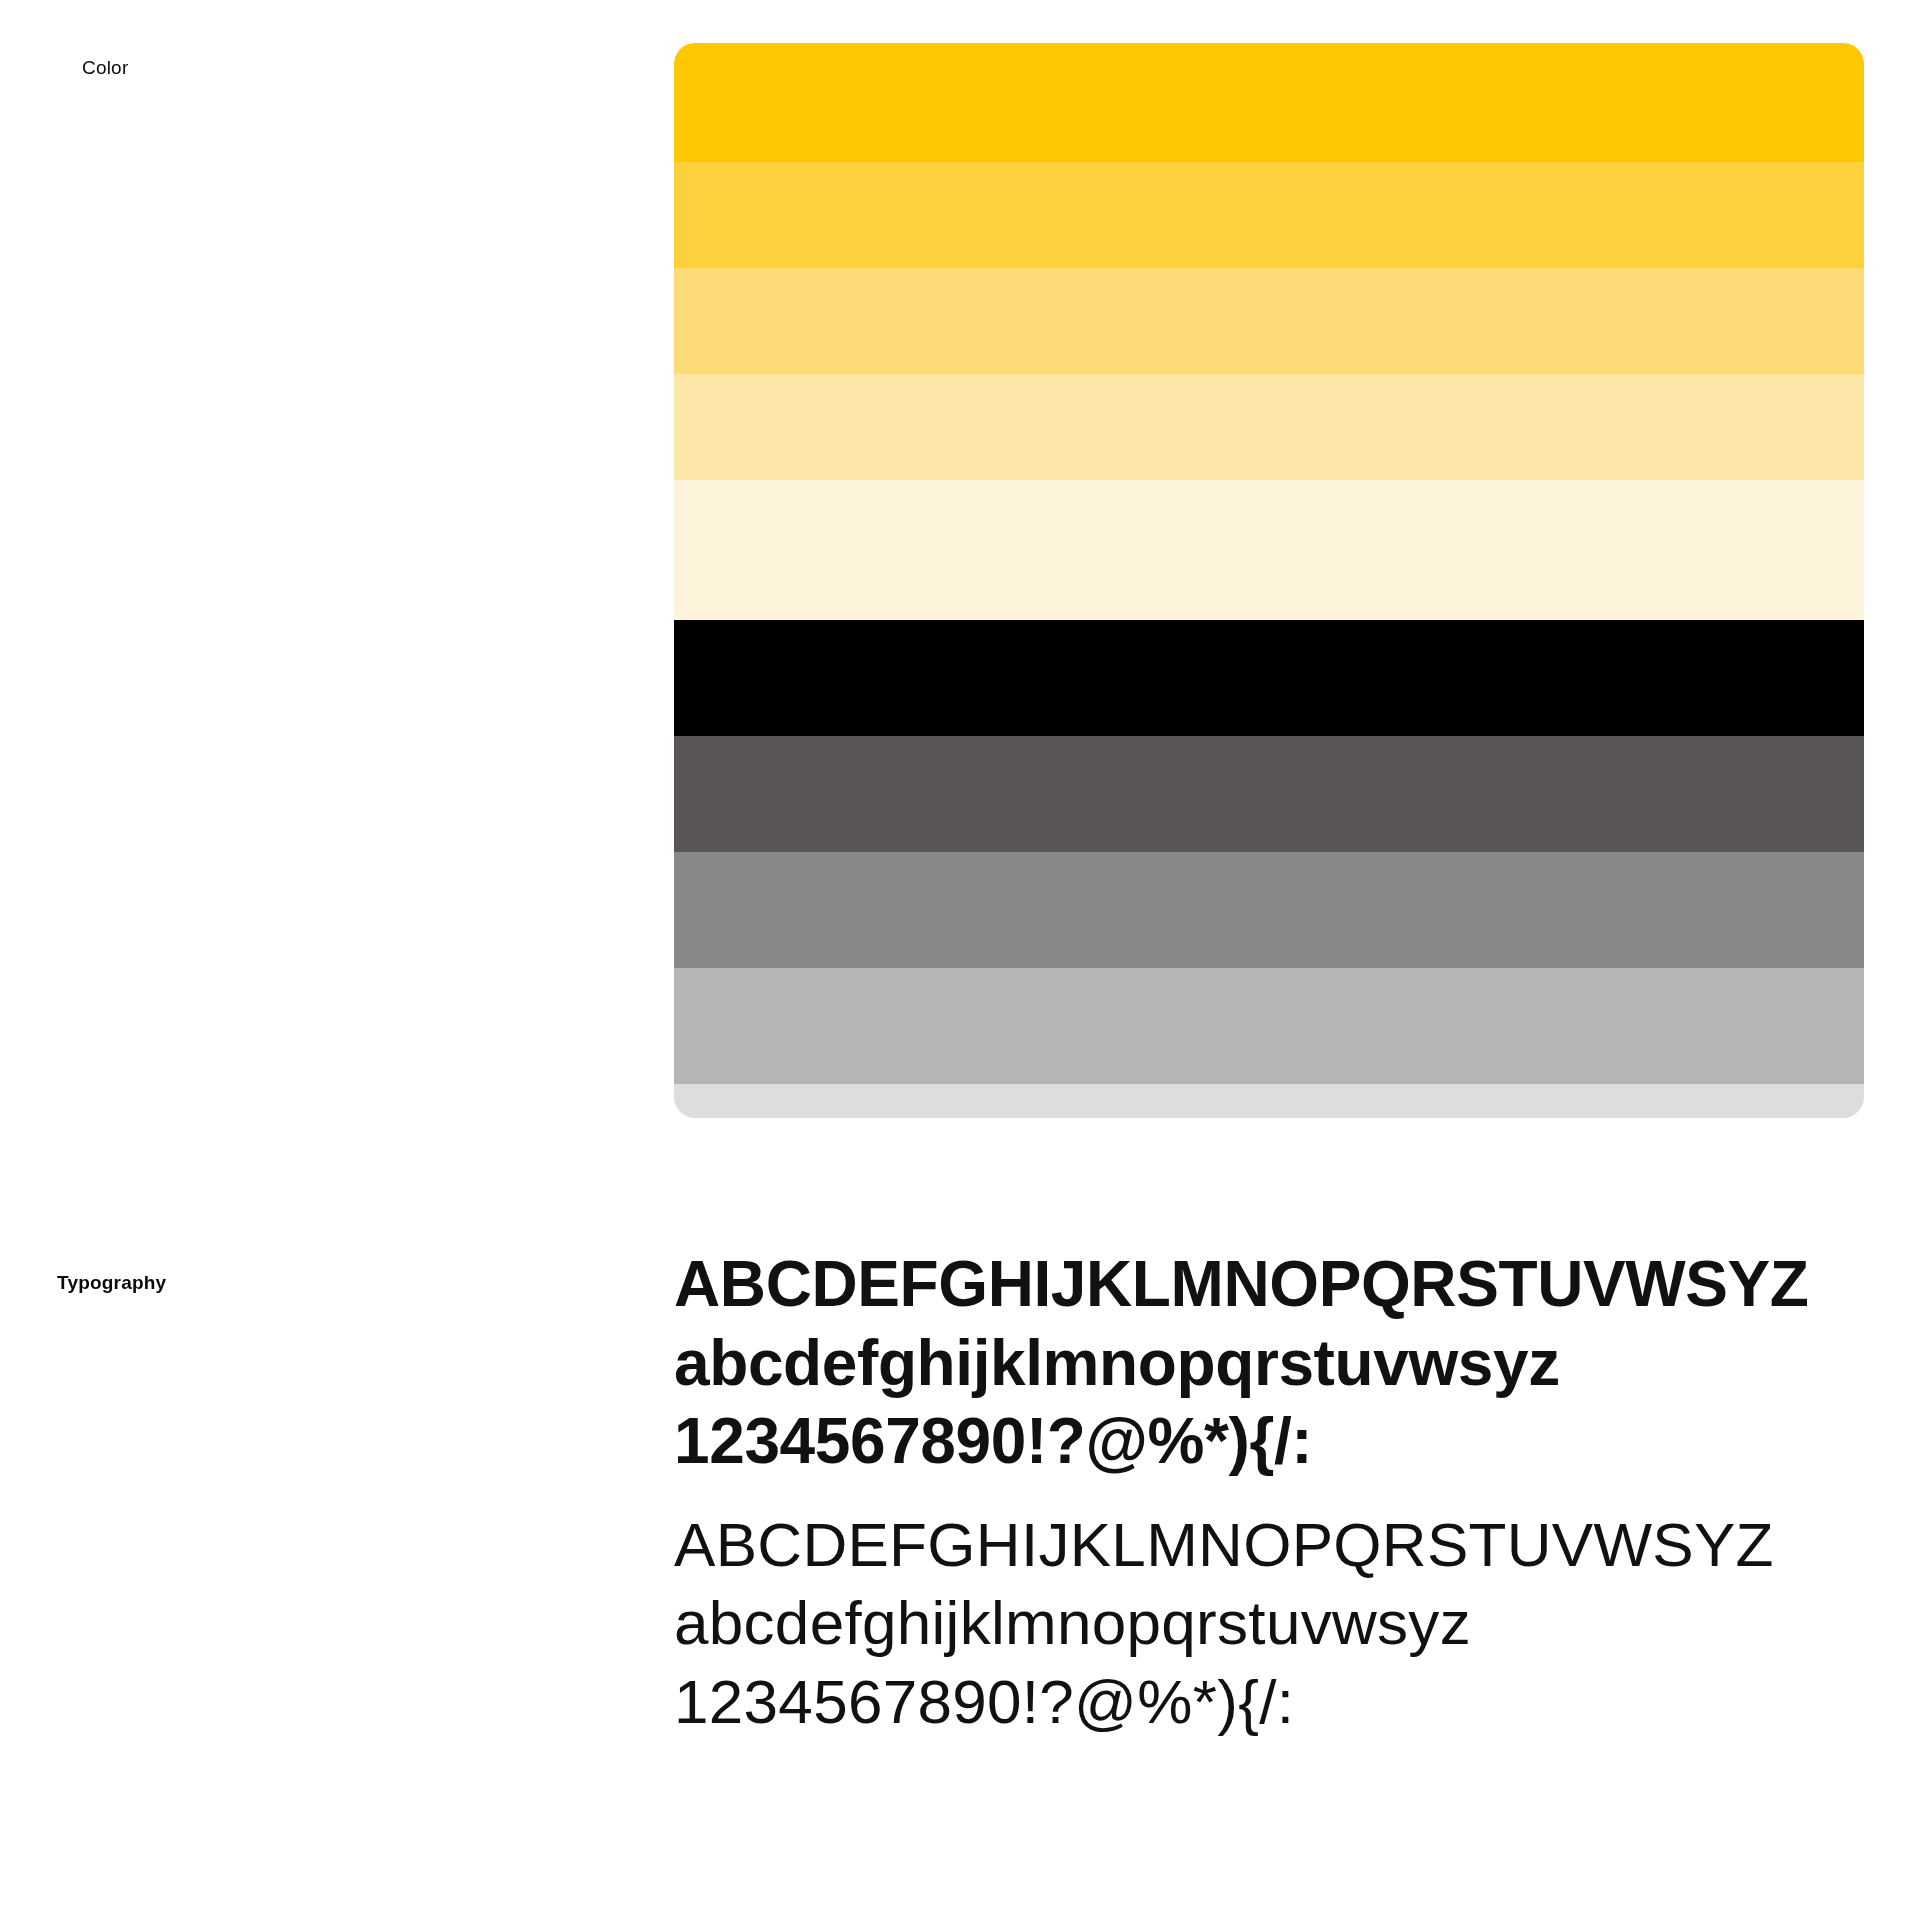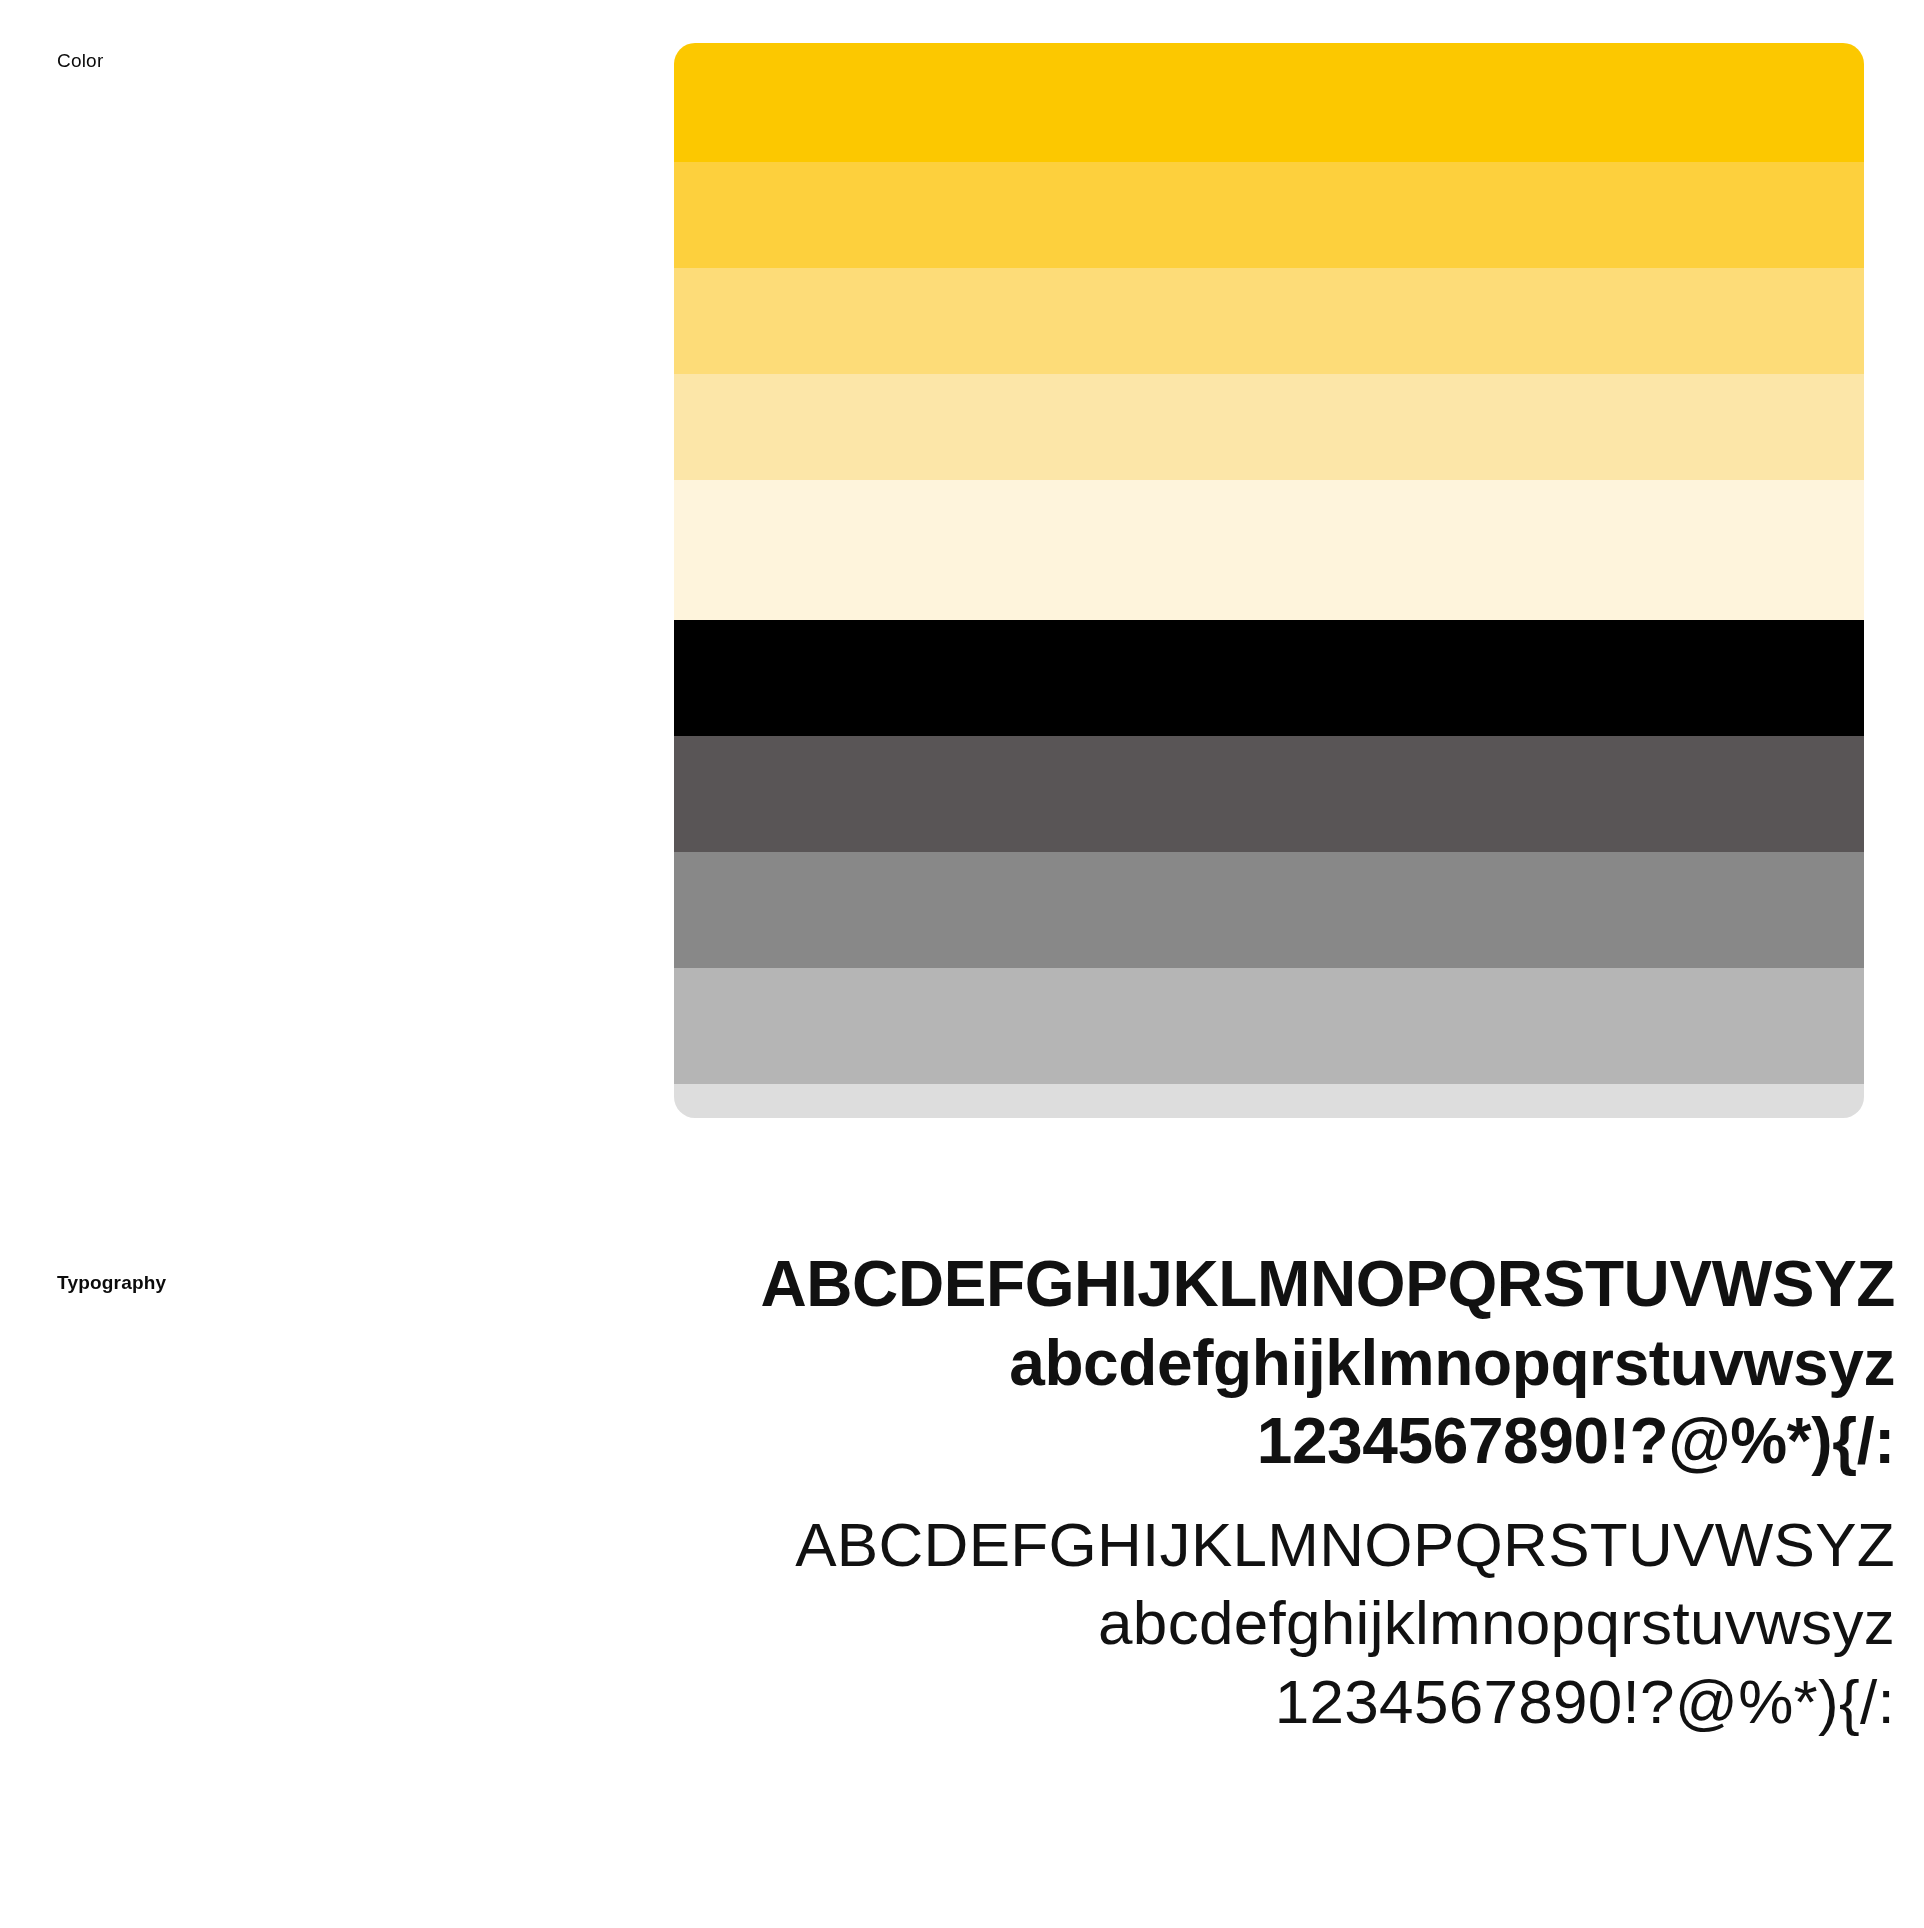--- a/index.html
+++ b/index.html
@@ -22,21 +22,21 @@
   .section-label {
     position: absolute;
     left: 57px;
     font-size: 19px;
     font-weight: 400;
     letter-spacing: 0.2px;
     color: #0b0b0b;
     line-height: 1.2;
     white-space: nowrap;
   }
-  #label-color      { top: 50px; }
+  #label-color      { top: 57px; margin-left: 25px; }
   #label-typography { top: 1272px; font-weight: bold; }
 
   
   .color-panel {
     position: absolute;
     left: 674px;
     top: 43px;
     width: 1190px;
     height: 1075px;
     border-radius: 21px;
@@ -56,21 +56,20 @@
     width: 1221px;
   }
   #type-bold  { top: 1252px; }
   #type-light { top: 1514px; }
 
   .type-line {
     display: block;
     color: #111111;
     white-space: nowrap;
     line-height: 1.0;
-    text-align: right;
   }
 
   #type-bold .type-line {
     font-size: 64px;
     font-weight: 700;
     letter-spacing: -0.4px;
     margin-bottom: 14.7px;
   }
   #type-bold .type-line:last-child { margin-bottom: 0; }
 

